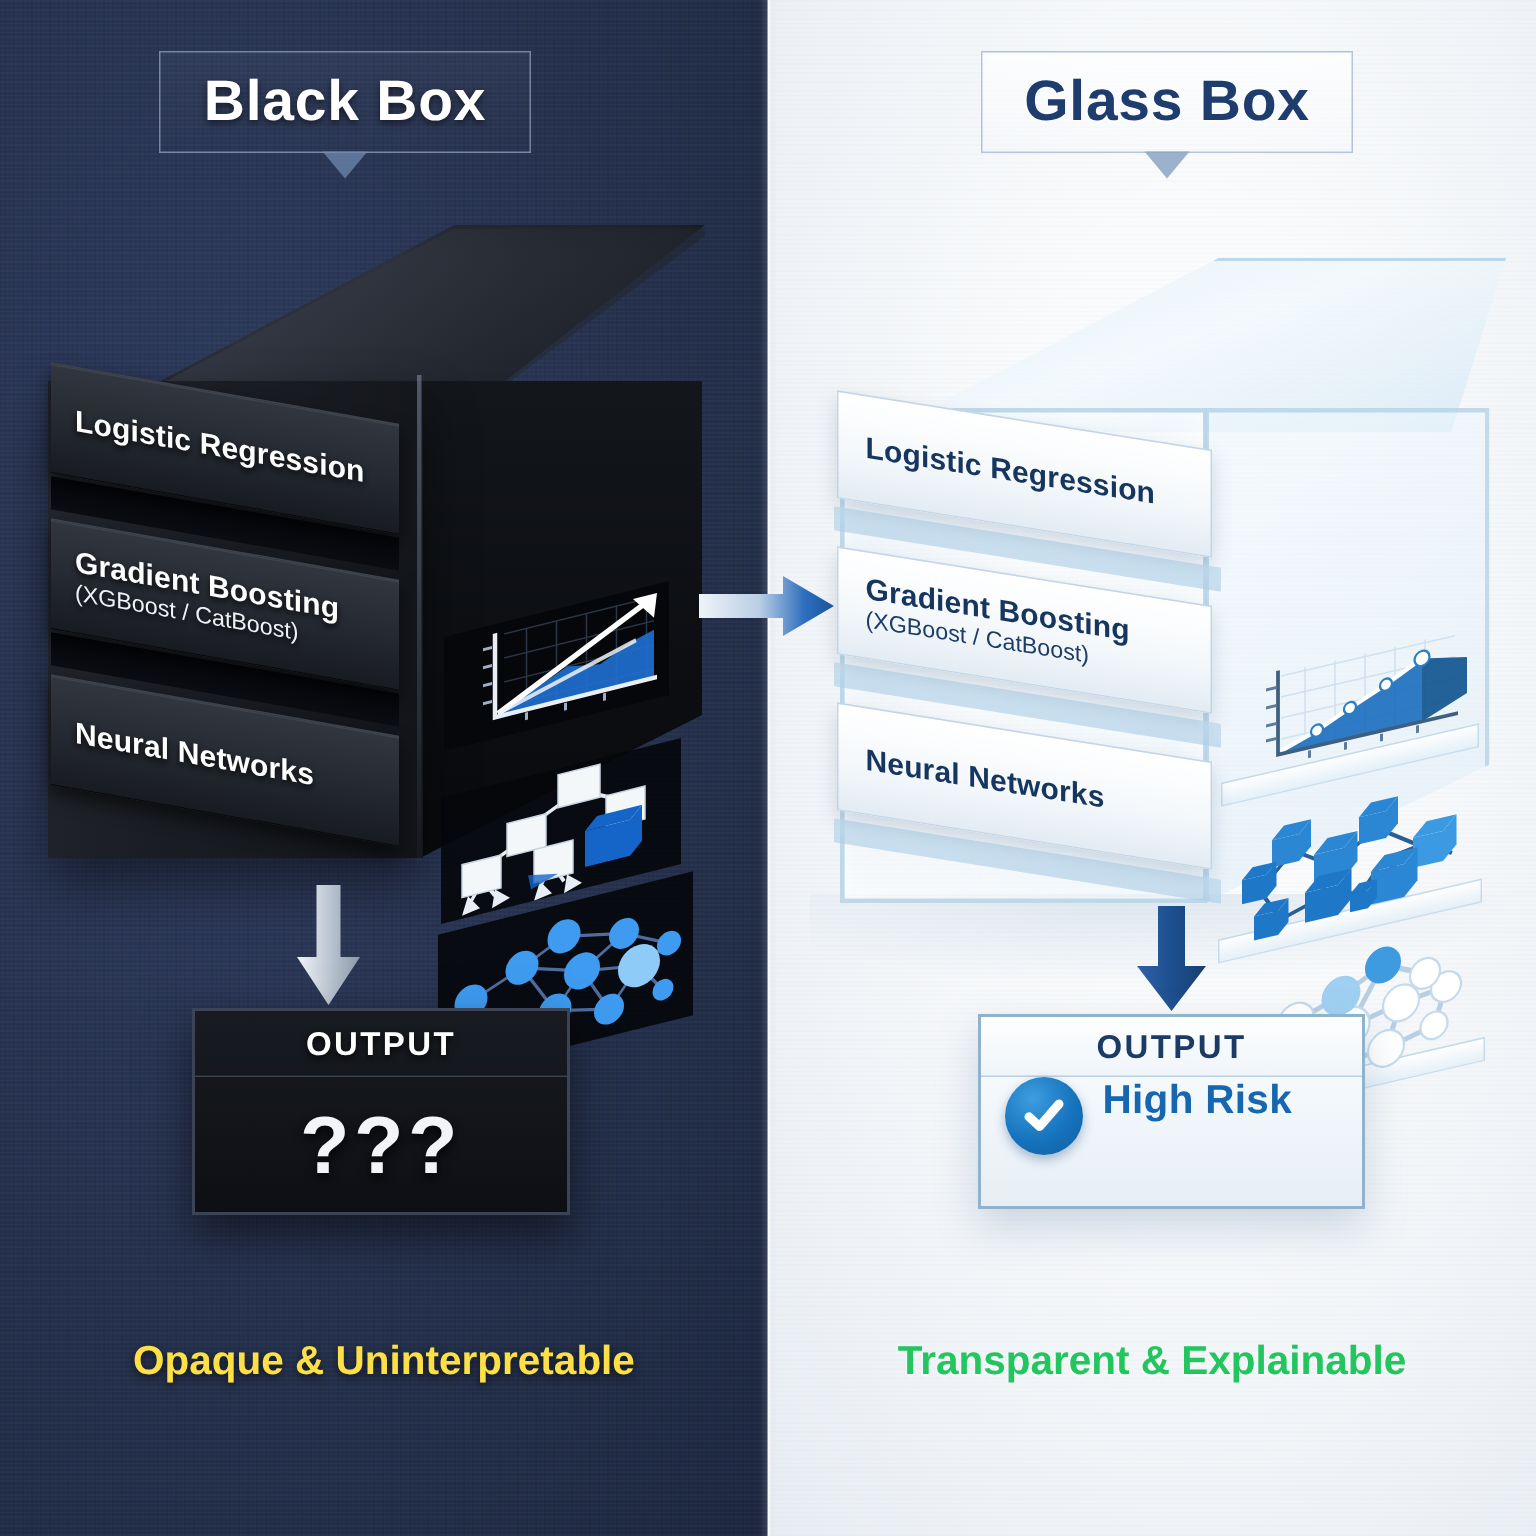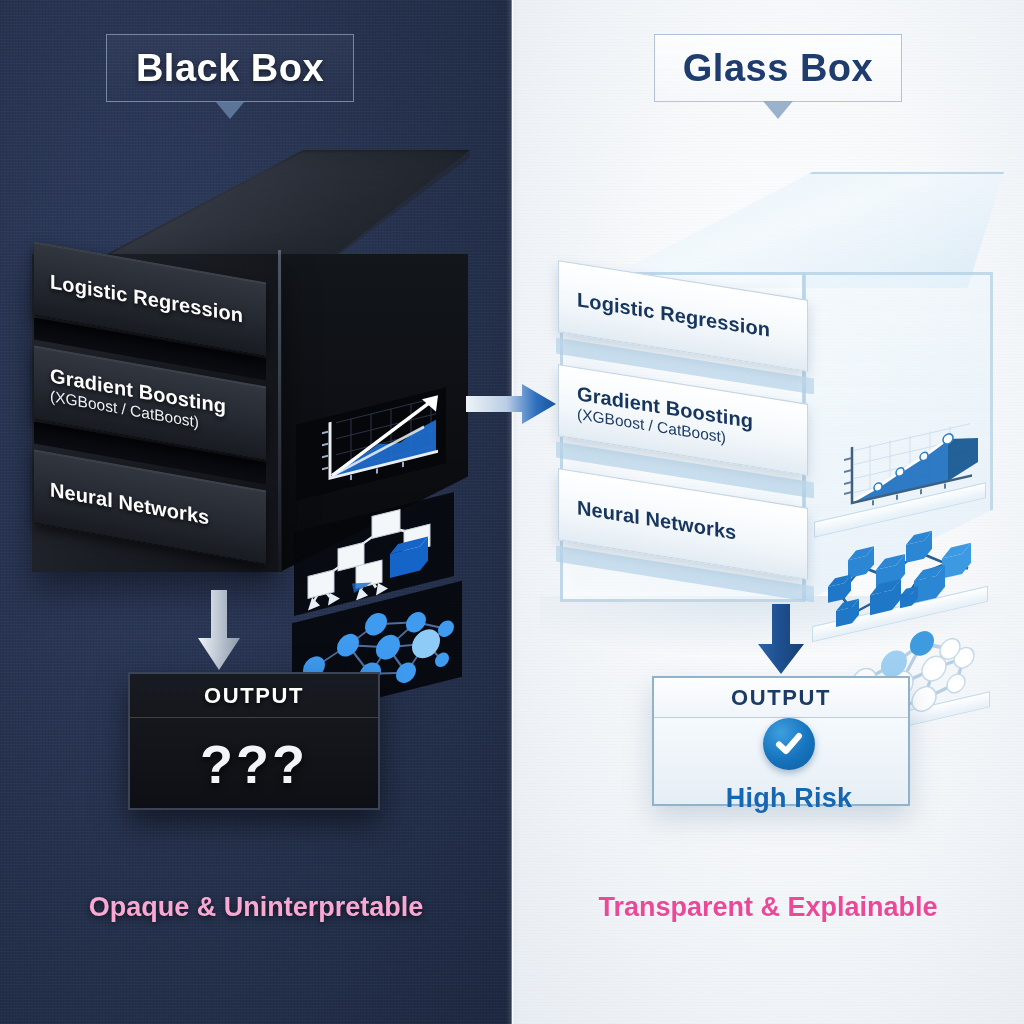--- a/index.html
+++ b/index.html
@@ -169,33 +169,33 @@
   #out-left .body{height:92px;display:flex;align-items:center;justify-content:center;
     color:#f2f4f7;font-size:54px;font-weight:bold;letter-spacing:3px;
     text-shadow:0 3px 7px rgba(0,0,0,.8);}
 
   #out-right{position:absolute;left:652px;top:676px;width:258px;height:130px;
     background:linear-gradient(180deg,#ffffff 0%,#f3f8fc 40%,#e6eef5 100%);
     border:2px solid #8fb2cd;box-shadow:0 12px 26px rgba(110,140,170,.3);}
   #out-right .hdr{height:40px;display:flex;align-items:center;justify-content:center;
     color:#1b3a66;font-size:22px;font-weight:bold;letter-spacing:1.6px;
     border-bottom:1px solid #b9cfe2;background:linear-gradient(180deg,#fdfefe,#f0f5fa);}
-  #out-right .body{height:86px;display:flex;align-items:center;padding-left:16px;gap:13px;flex-direction:column;}
+  #out-right .body{height:86px;display:flex;padding-left:16px;gap:13px;}
   .check{width:52px;height:52px;border-radius:50%;flex:none;
     background:radial-gradient(circle at 35% 28%, #3d9ede 0%, #1673bd 55%, #0f5f9f 100%);
     display:flex;align-items:center;justify-content:center;
     box-shadow:0 3px 7px rgba(20,70,120,.35);}
   .risk-lines{display:flex;flex-direction:column;line-height:1.12;}
   .risk-main{color:#1766b0;font-size:27px;font-weight:bold;letter-spacing:.2px;}
   .risk-sub{color:#173f6b;font-size:16.5px;font-weight:bold;letter-spacing:-.1px;}
 
   
   .caption{position:absolute;width:512px;text-align:center;font-size:27px;font-weight:bold;}
-  #caption-left{left:0;top:892px;color:#f9a8d4;text-shadow:0 2px 6px rgba(0,0,0,.6);}
-  #caption-right{left:512px;top:892px;color:#ec4899;text-shadow:0 1px 2px rgba(255,255,255,.85);}
+  #caption-left{left:0;top:892px;color:#fde047;text-shadow:0 2px 6px rgba(0,0,0,.6);}
+  #caption-right{left:512px;top:892px;color:#22c55e;text-shadow:0 1px 2px rgba(255,255,255,.85);}
 </style>
 </head>
 <body>
 
 <div id="stage">
 
   <div class="half half-left"></div>
   <div class="half half-right"></div>
   <div class="seam"></div>
 

